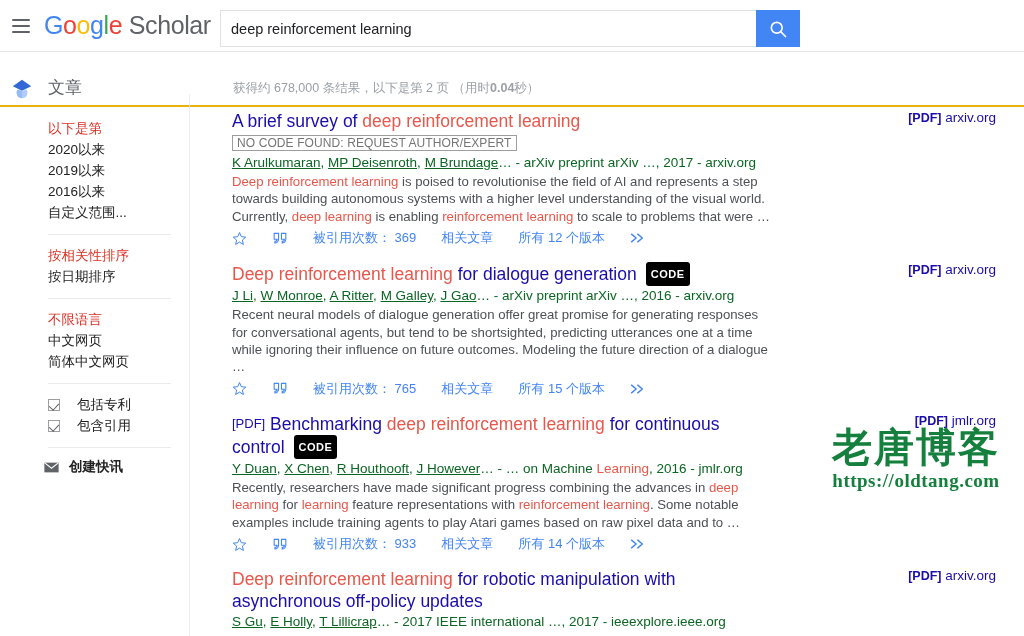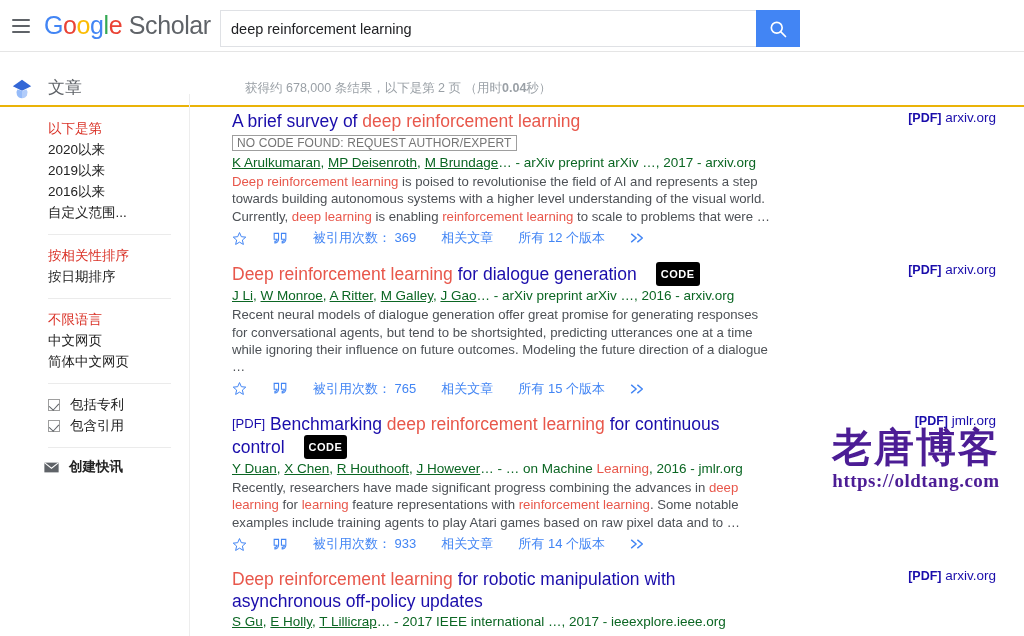--- a/index.html
+++ b/index.html
@@ -50,40 +50,40 @@
     position:absolute; top:70px; left:0; width:1024px; height:37px;
     border-bottom:2px solid #eab308; display:flex; align-items:center;
   }
   .scholar-icon { position:absolute; left:10px; top:8px; width:24px; height:22px; }
   .subbar .artlabel {
     position:absolute; left:48px; top:6px;
     font-size:17px; color:#5f6368;
   }
   .resultstats {
     position:absolute; left:233px; top:10px;
-    font-size:12.5px; color:#9aa0a6; white-space:nowrap;margin-left:12px;
+    font-size:12.5px; color:#9aa0a6; white-space:nowrap;
   }
   .resultstats b { font-weight:bold; color:#9aa0a6; }
 
   
   .sidebar {
     position:absolute; top:94px; left:0; width:190px; height:542px;
     border-right:1px solid #ededed; padding-top:24px;
   }
   .side-group { padding: 0 0 0 48px; }
   .side-item {
     font-size:13.5px; line-height:19px; color:#222; padding:1px 0;
     cursor:pointer; white-space:nowrap;
   }
   .side-item.active { color:#d93025; }
   .side-sep {
     margin:11px 18px 10px 48px; border-top:1px solid #ebebeb; height:0;
   }
   .side-check {
-    display:flex; align-items:center; gap:10px;
+    display:flex; align-items:center; gap:17px;
     font-size:13.5px; color:#222; padding:1.5px 0; cursor:pointer;
     white-space:nowrap;
   }
   .cbox {
     width:12px; height:12px; border:1px solid #9e9e9e; background:#fff;
     position:relative; flex:0 0 auto;
   }
   .cbox::after {
     content:""; position:absolute; left:2px; top:1px;
     width:5px; height:8px; border:solid #5f6368;
@@ -103,21 +103,21 @@
   .rtitle {
     font-size:17.5px; line-height:22px; color:#1a0dab;
     margin:0 0 1px 0; cursor:pointer; max-width:540px;
   }
   .rtitle .hl { color:#e8574b; }
   .rtitle .tag-pdf { color:#1a0dab; font-size:13px; vertical-align:2px; }
   .codebadge {
     display:inline-block; background:#000; color:#fff;
     font-size:11px; font-weight:bold; letter-spacing:0.5px;
     padding:1px 5px; border-radius:3px; vertical-align:2px;
-    margin-left:19px; font-family:"Liberation Sans", sans-serif;
+    margin-left:9px; font-family:"Liberation Sans", sans-serif;
   }
   .nocodebadge {
     display:inline-block; border:1px solid #9e9e9e; color:#757575;
     font-size:12px; padding:0px 4px; margin:2px 0 2px 0;
     letter-spacing:0.1px; white-space:nowrap;
   }
   .rauthors {
     font-size:13.5px; line-height:18px; color:#0b6623; margin:1px 0 1px 0;
     max-width:545px;
   }
@@ -137,21 +137,21 @@
 
   .pdflink {
     position:absolute; right:26px; top:0;
     font-size:13.5px; color:#1a0dab; cursor:pointer; white-space:nowrap;
   }
   .pdflink .pfx { font-weight:bold; font-size:12.5px; }
 
   
   .watermark {
     position:absolute; right:24px; top:424px; text-align:center;
-    color:#4c1d95; pointer-events:none; user-select:none;
+    color:#15803d; pointer-events:none; user-select:none;
   }
   .wm1 { font-size:40px; letter-spacing:2px; line-height:46px; font-weight:bold; }
   .wm2 { font-family:"Liberation Serif", serif; font-size:19px; letter-spacing:0.5px; font-weight:bold; }
 </style>
 </head>
 <body>
 
 <div id="page">
 
   <div class="header">

